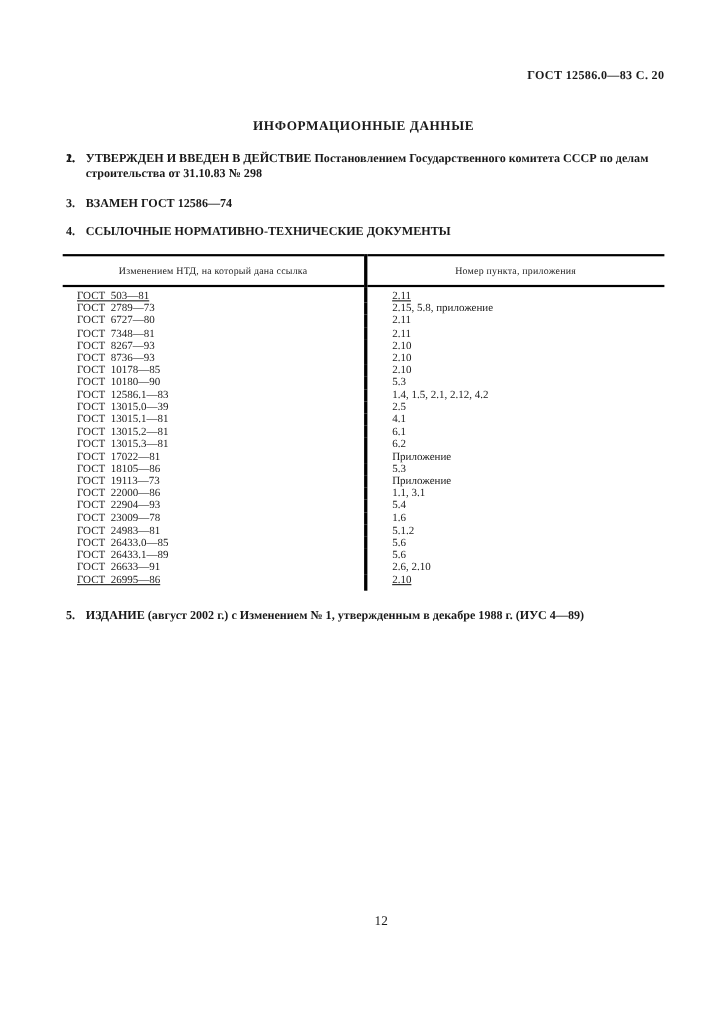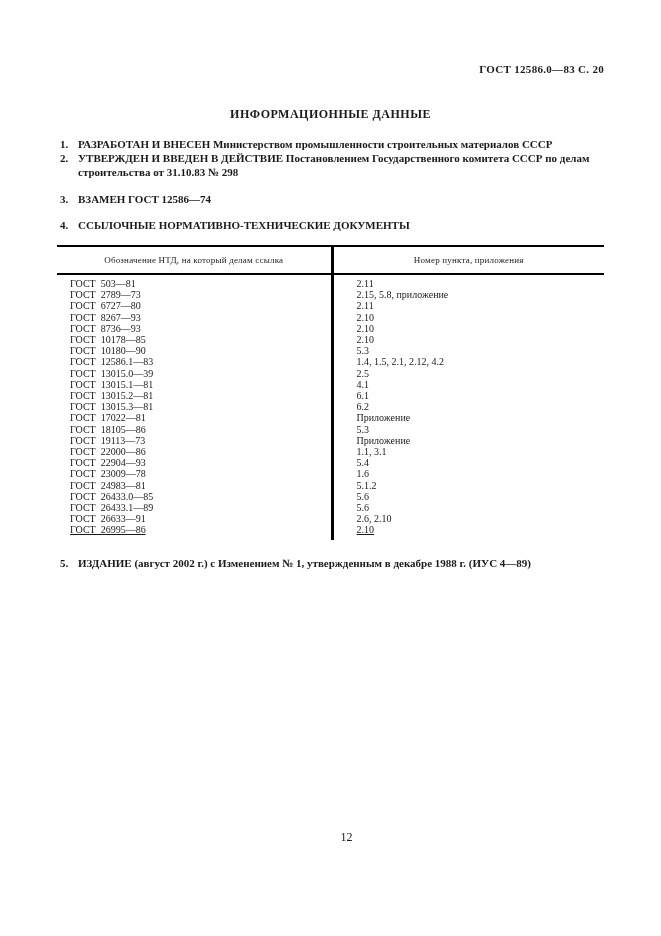--- a/index.html
+++ b/index.html
@@ -61,21 +61,21 @@
     border-right: 3px solid #000;
   }
   table.ref-table td {
     font-size: 10px;
     line-height: 11.2px;
     vertical-align: top;
     white-space: pre-wrap;
   }
   table.ref-table td:first-child { padding-left: 13px; }
   table.ref-table td:last-child  { padding-left: 23px; margin-top: 21px; }
-  table.ref-table tbody tr:first-child td { padding-top: 3px; }
+  table.ref-table tbody tr:first-child td { padding-top: 3px; text-decoration: underline; }
   table.ref-table tbody tr:last-child td  { padding-bottom: 4px; text-decoration: underline; }
   .page-footer {
     position: absolute;
     top: 830px;
     left: 16px;
     width: 100%;
     text-align: center;
     font-size: 12px;
   }
 </style>
@@ -86,56 +86,59 @@
 
   <div class="doc-header">
     <span>ГОСТ 12586.0—83 С. 20</span>
   </div>
 
   <div class="title">ИНФОРМАЦИОННЫЕ ДАННЫЕ</div>
 
   <div class="items">
     <div class="item item-1">
       <span class="num">1.</span>
-      <span>РАЗРАБОТАН И ВНЕСЕН Министерством промышленности строительных материалов СССР</span>
     </div>
     <div class="item item-2">
       <span class="num">2.</span>
       <span>УТВЕРЖДЕН И ВВЕДЕН В ДЕЙСТВИЕ Постановлением Государственного комитета СССР по делам строительства от 31.10.83 № 298</span>
     </div>
     <div class="item item-3">
       <span class="num">3.</span>
       <span>ВЗАМЕН ГОСТ 12586—74</span>
     </div>
     <div class="item item-4">
       <span class="num">4.</span>
       <span>ССЫЛОЧНЫЕ НОРМАТИВНО-ТЕХНИЧЕСКИЕ ДОКУМЕНТЫ</span>
     </div>
 
     <table class="ref-table">
       <thead>
         <tr>
-          <th>Обозначение НТД, на который делам ссылка</th>
+          <th>Изменением НТД, на который дана ссылка</th>
           <th>Номер пункта, приложения</th>
         </tr>
       </thead>
       <tbody>
           <tr>
             <td>ГОСТ  503—81</td>
             <td>2.11</td>
           </tr>
           <tr>
             <td>ГОСТ  2789—73</td>
             <td>2.15, 5.8, приложение</td>
           </tr>
           <tr>
             <td>ГОСТ  6727—80</td>
             <td>2.11</td>
           </tr>
           <tr>
+            <td>ГОСТ  7348—81</td>
+            <td>2.11</td>
+          </tr>
+          <tr>
             <td>ГОСТ  8267—93</td>
             <td>2.10</td>
           </tr>
           <tr>
             <td>ГОСТ  8736—93</td>
             <td>2.10</td>
           </tr>
           <tr>
             <td>ГОСТ  10178—85</td>
             <td>2.10</td>

